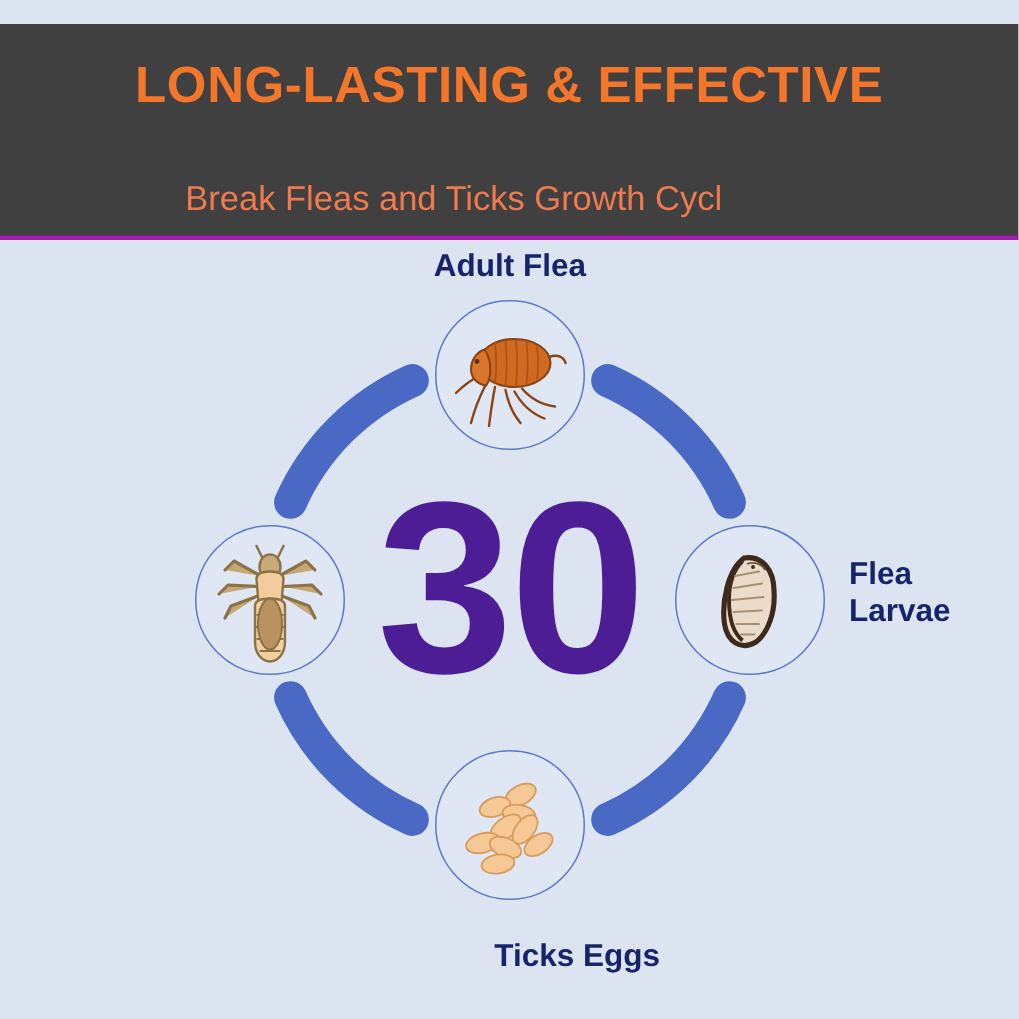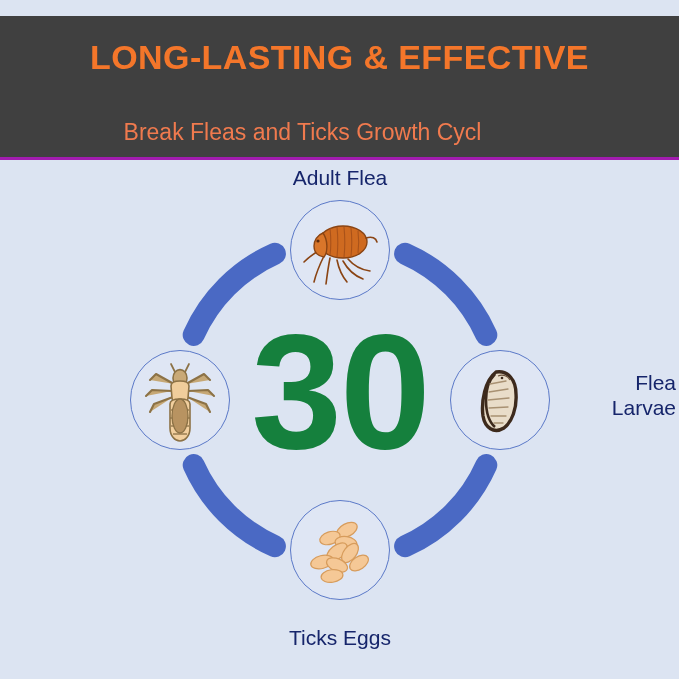--- a/index.html
+++ b/index.html
@@ -84,21 +84,21 @@
   
   #center-block {
     position: absolute;
     left: 190px;
     top: 178px;
     width: 300px;
     text-align: center;
     pointer-events: none;
   }
   #center-number {
-    color: #15803d;
+    color: #4c1d95;
     font-weight: bold;
     font-size: 163px;
     line-height: 140px;
     letter-spacing: -2px;
     font-family: "Liberation Sans", sans-serif;
   }
   #center-unit {
     color: #4a69c4;
     font-weight: bold;
     font-size: 52px;
@@ -139,38 +139,39 @@
   #node-chewing-lice{ left: 130px; top: 206px; }
 
   
   .node-label {
     position: absolute;
     color: #16256b;
     font-size: 21px;
     line-height: 25px;
     font-family: "Liberation Sans", sans-serif;
     white-space: pre-line;
+    font-weight: bold;
   }
   #label-adult-flea {
     left: 240px;
     top: 21px;
     width: 200px;
     text-align: center;
   }
   #label-flea-larvae {
     left: 566px;
     top: 226px;
     width: 110px;
-    text-align: right;
+    text-align: left;
   }
   #label-ticks-eggs {
     left: 240px;
     top: 481px;
     width: 200px;
-    text-align: center;
+    text-align: right;
   }
   #label-chewing-lice {
     left: 8px;
     top: 226px;
     width: 114px;
     text-align: right;
   }
 </style>
 </head>
 <body>

